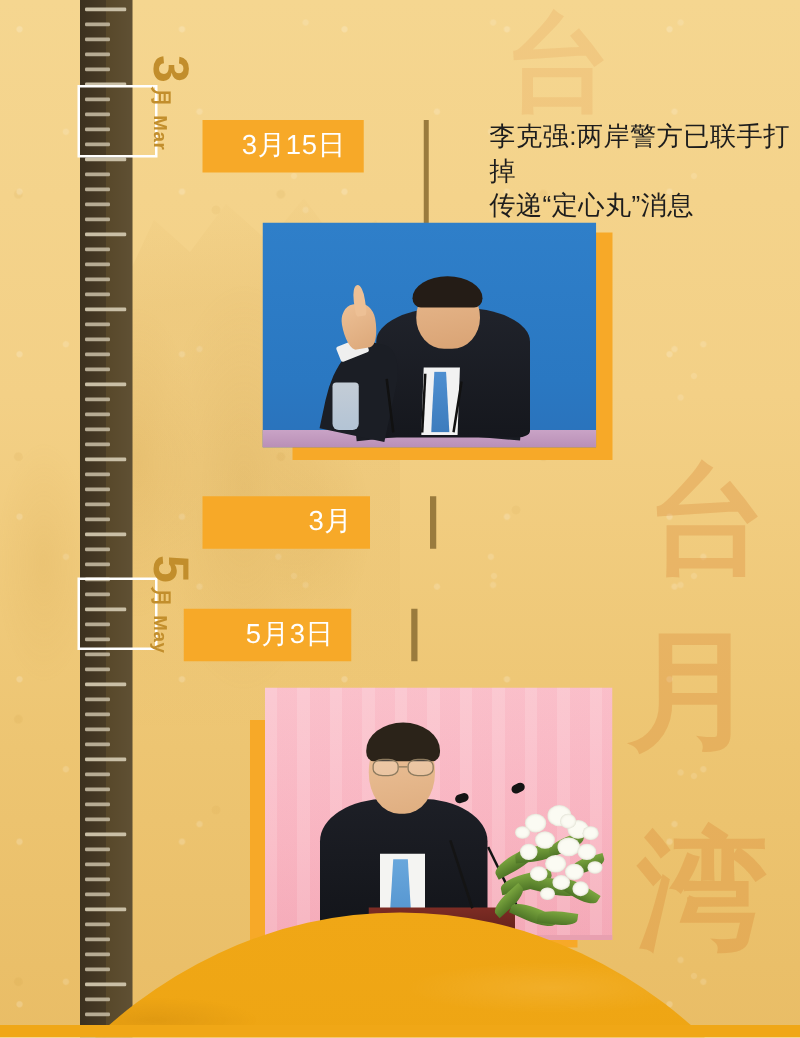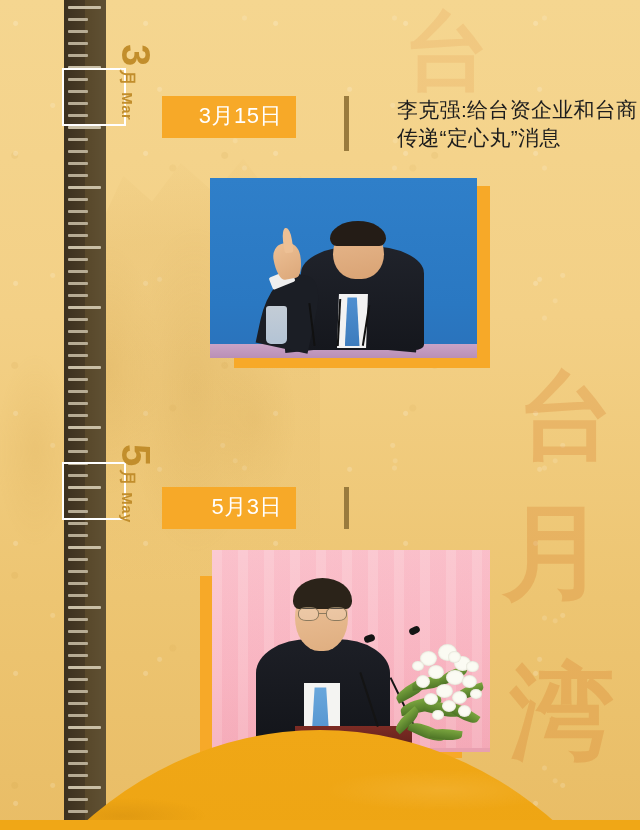--- a/index.html
+++ b/index.html
@@ -340,21 +340,21 @@
   </div>
   <div class="month-label" style="left:155px;top:444px;">
     <span class="month-num">5</span>
     <span class="month-cn">月</span>
     <span class="month-en">May</span>
   </div>
 
   <div class="entry" style="left:162px;top:96px;">
     <div class="date-badge" style="width:134px;">3月15日</div>
     <div class="divider"></div>
-    <div class="headline">李克强:给台资企业和台商
+    <div class="headline">李克强:两岸警方已联手打掉
 传递“定心丸”消息</div>
   </div>
 
   <div class="photo-wrap" style="left:210px;top:178px;width:280px;height:190px;">
     <div class="photo-frame" style="left:24px;top:8px;width:256px;height:182px;"></div>
     <div class="photo" style="left:0;top:0;width:267px;height:180px;">
       <div class="p1-bg"></div>
       <div class="p1-desk"></div>
       <div class="p1-shoulderL"></div>
       <div class="p1-shoulderR"></div>
@@ -368,24 +368,25 @@
       <div class="p1-hand"></div>
       <div class="p1-finger"></div>
       <div class="p1-mic1"></div>
       <div class="p1-mic2"></div>
       <div class="p1-mic3"></div>
       <div class="p1-glass"></div>
     </div>
   </div>
 
   <div class="entry" style="left:162px;top:397px;">
+    <div class="date-badge" style="width:134px;">3月</div>
     <div class="divider"></div>
   </div>
 
-  <div class="entry" style="left:162px;top:487px;">
+  <div class="entry" style="left:147px;top:487px;">
     <div class="date-badge" style="width:134px;">5月3日</div>
     <div class="divider"></div>
   </div>
 
   <div class="photo-wrap" style="left:200px;top:550px;width:290px;height:222px;">
     <div class="photo-frame" style="left:0;top:26px;width:262px;height:182px;"></div>
     <div class="photo" style="left:12px;top:0;width:278px;height:202px;">
       <div class="p2-bg"></div>
       <div class="p2-drape"></div>
       <div class="p2-body"></div>

